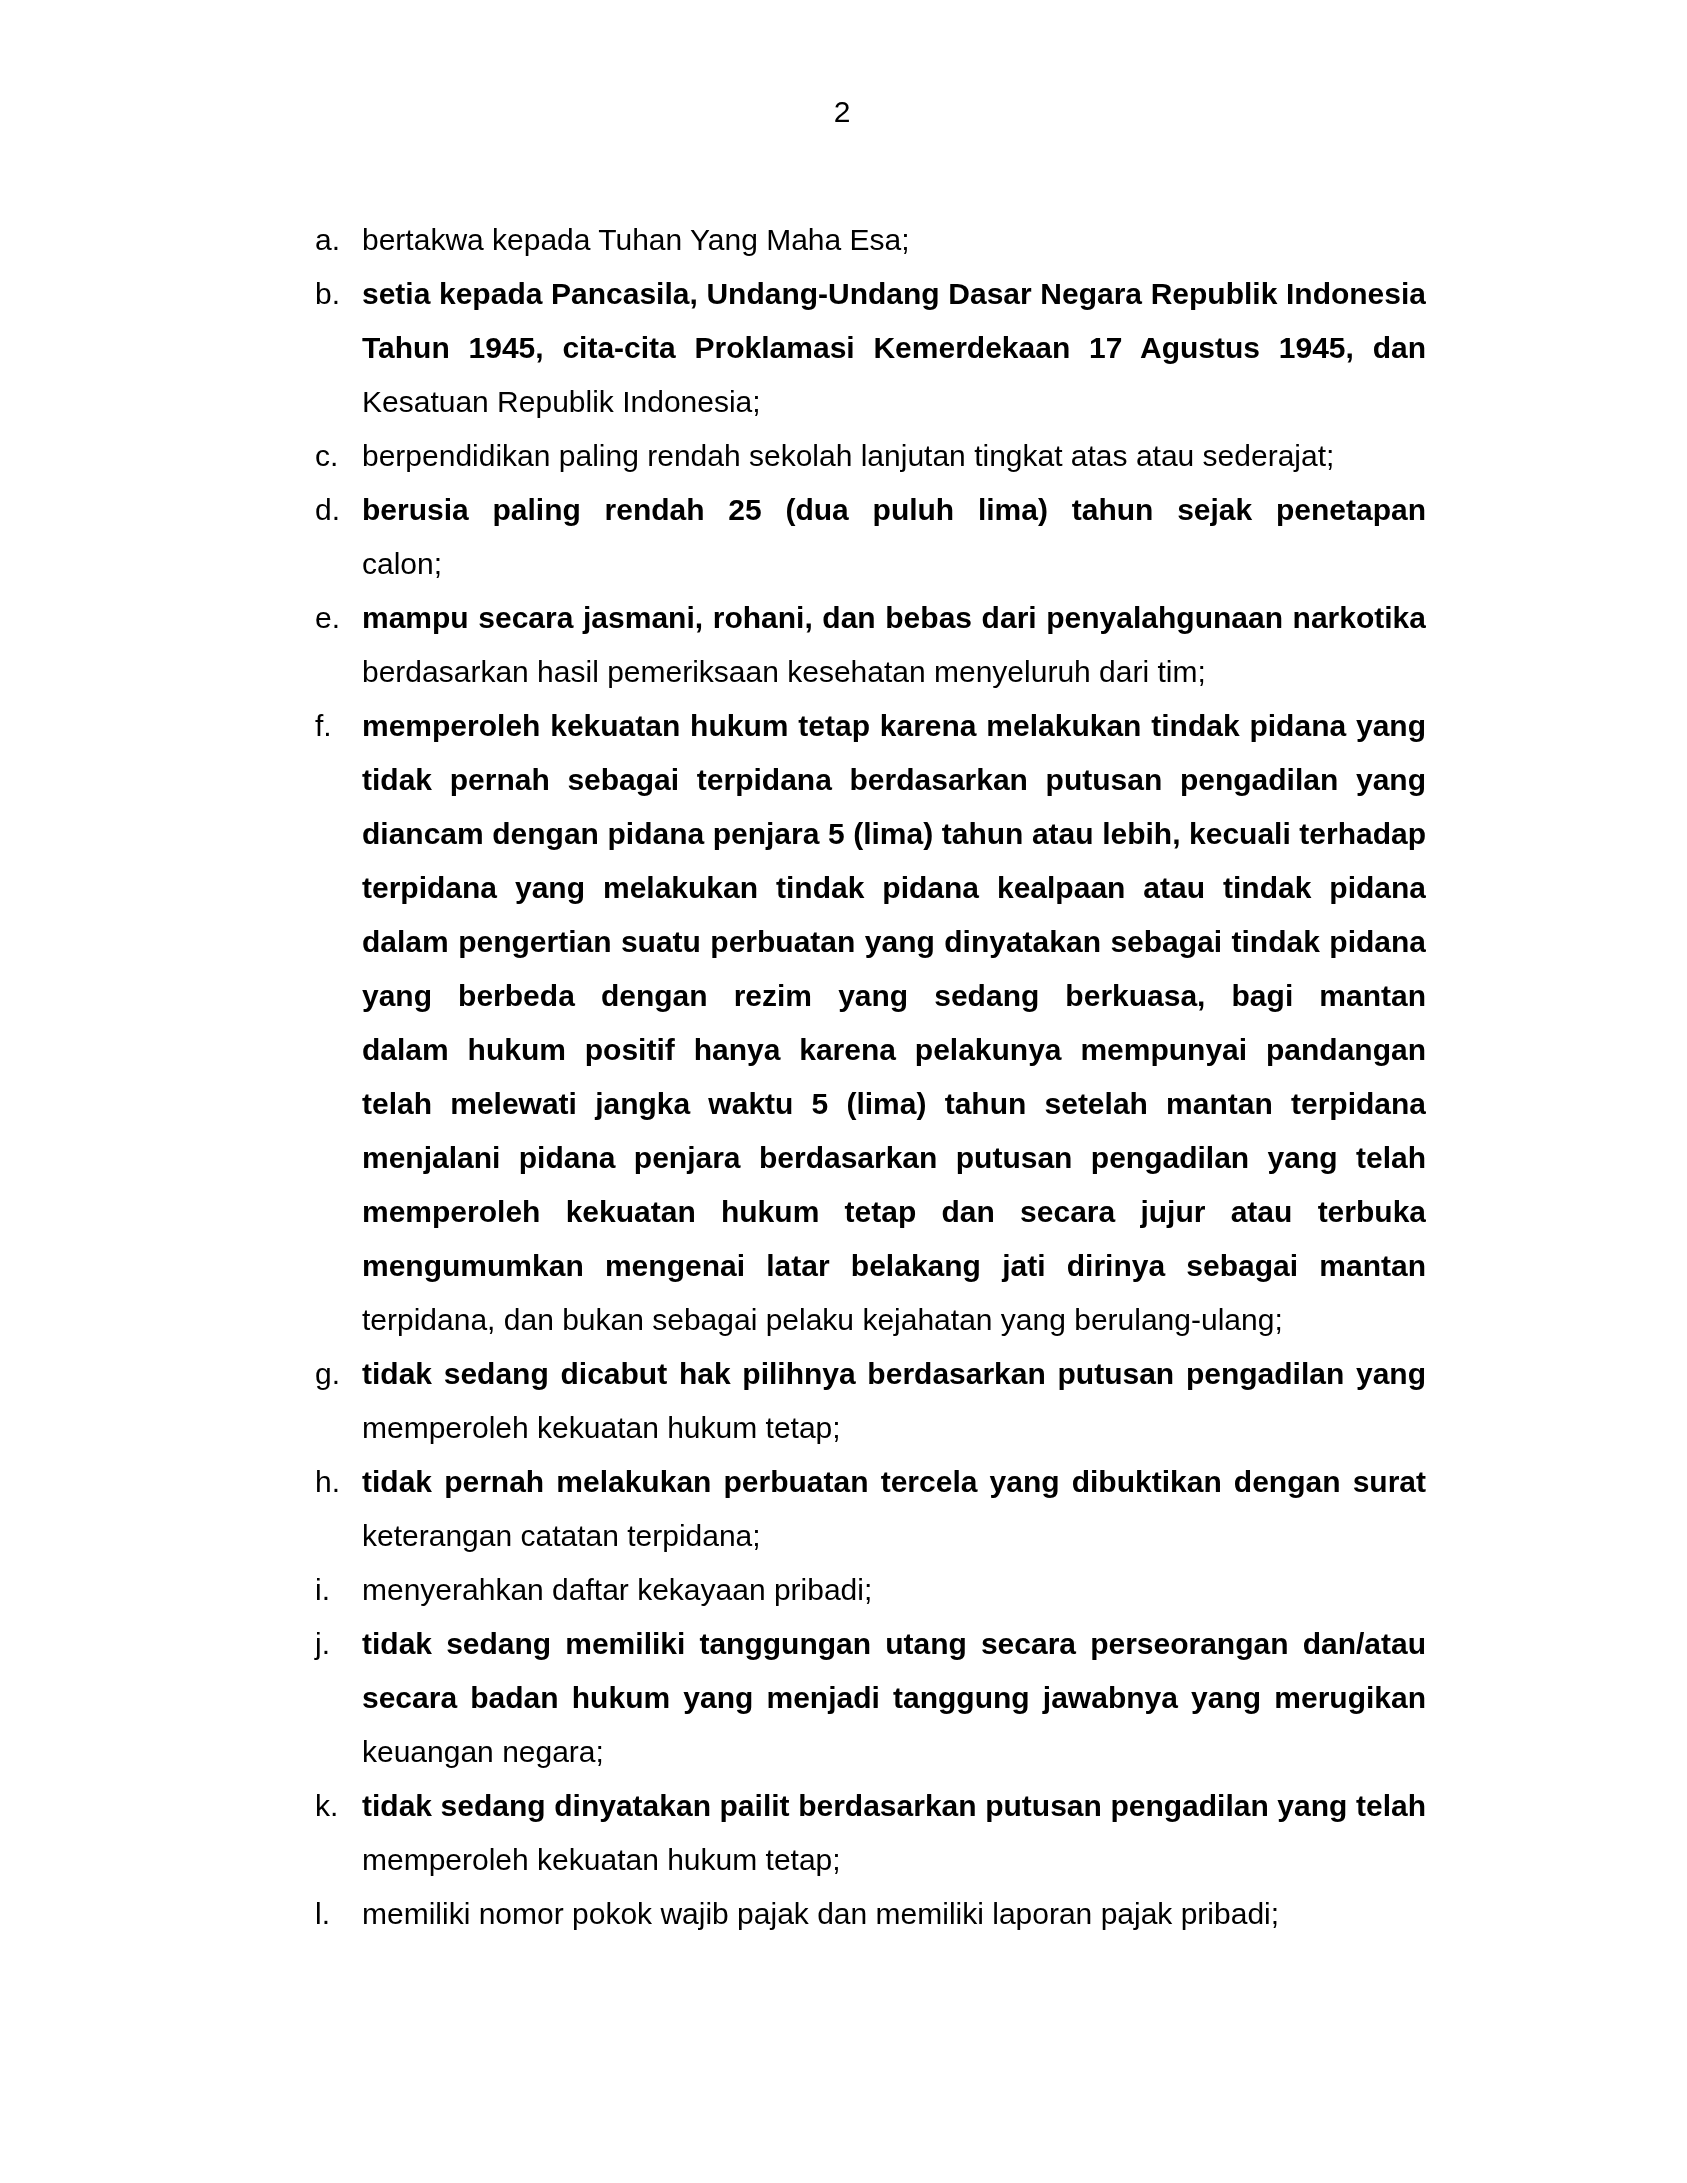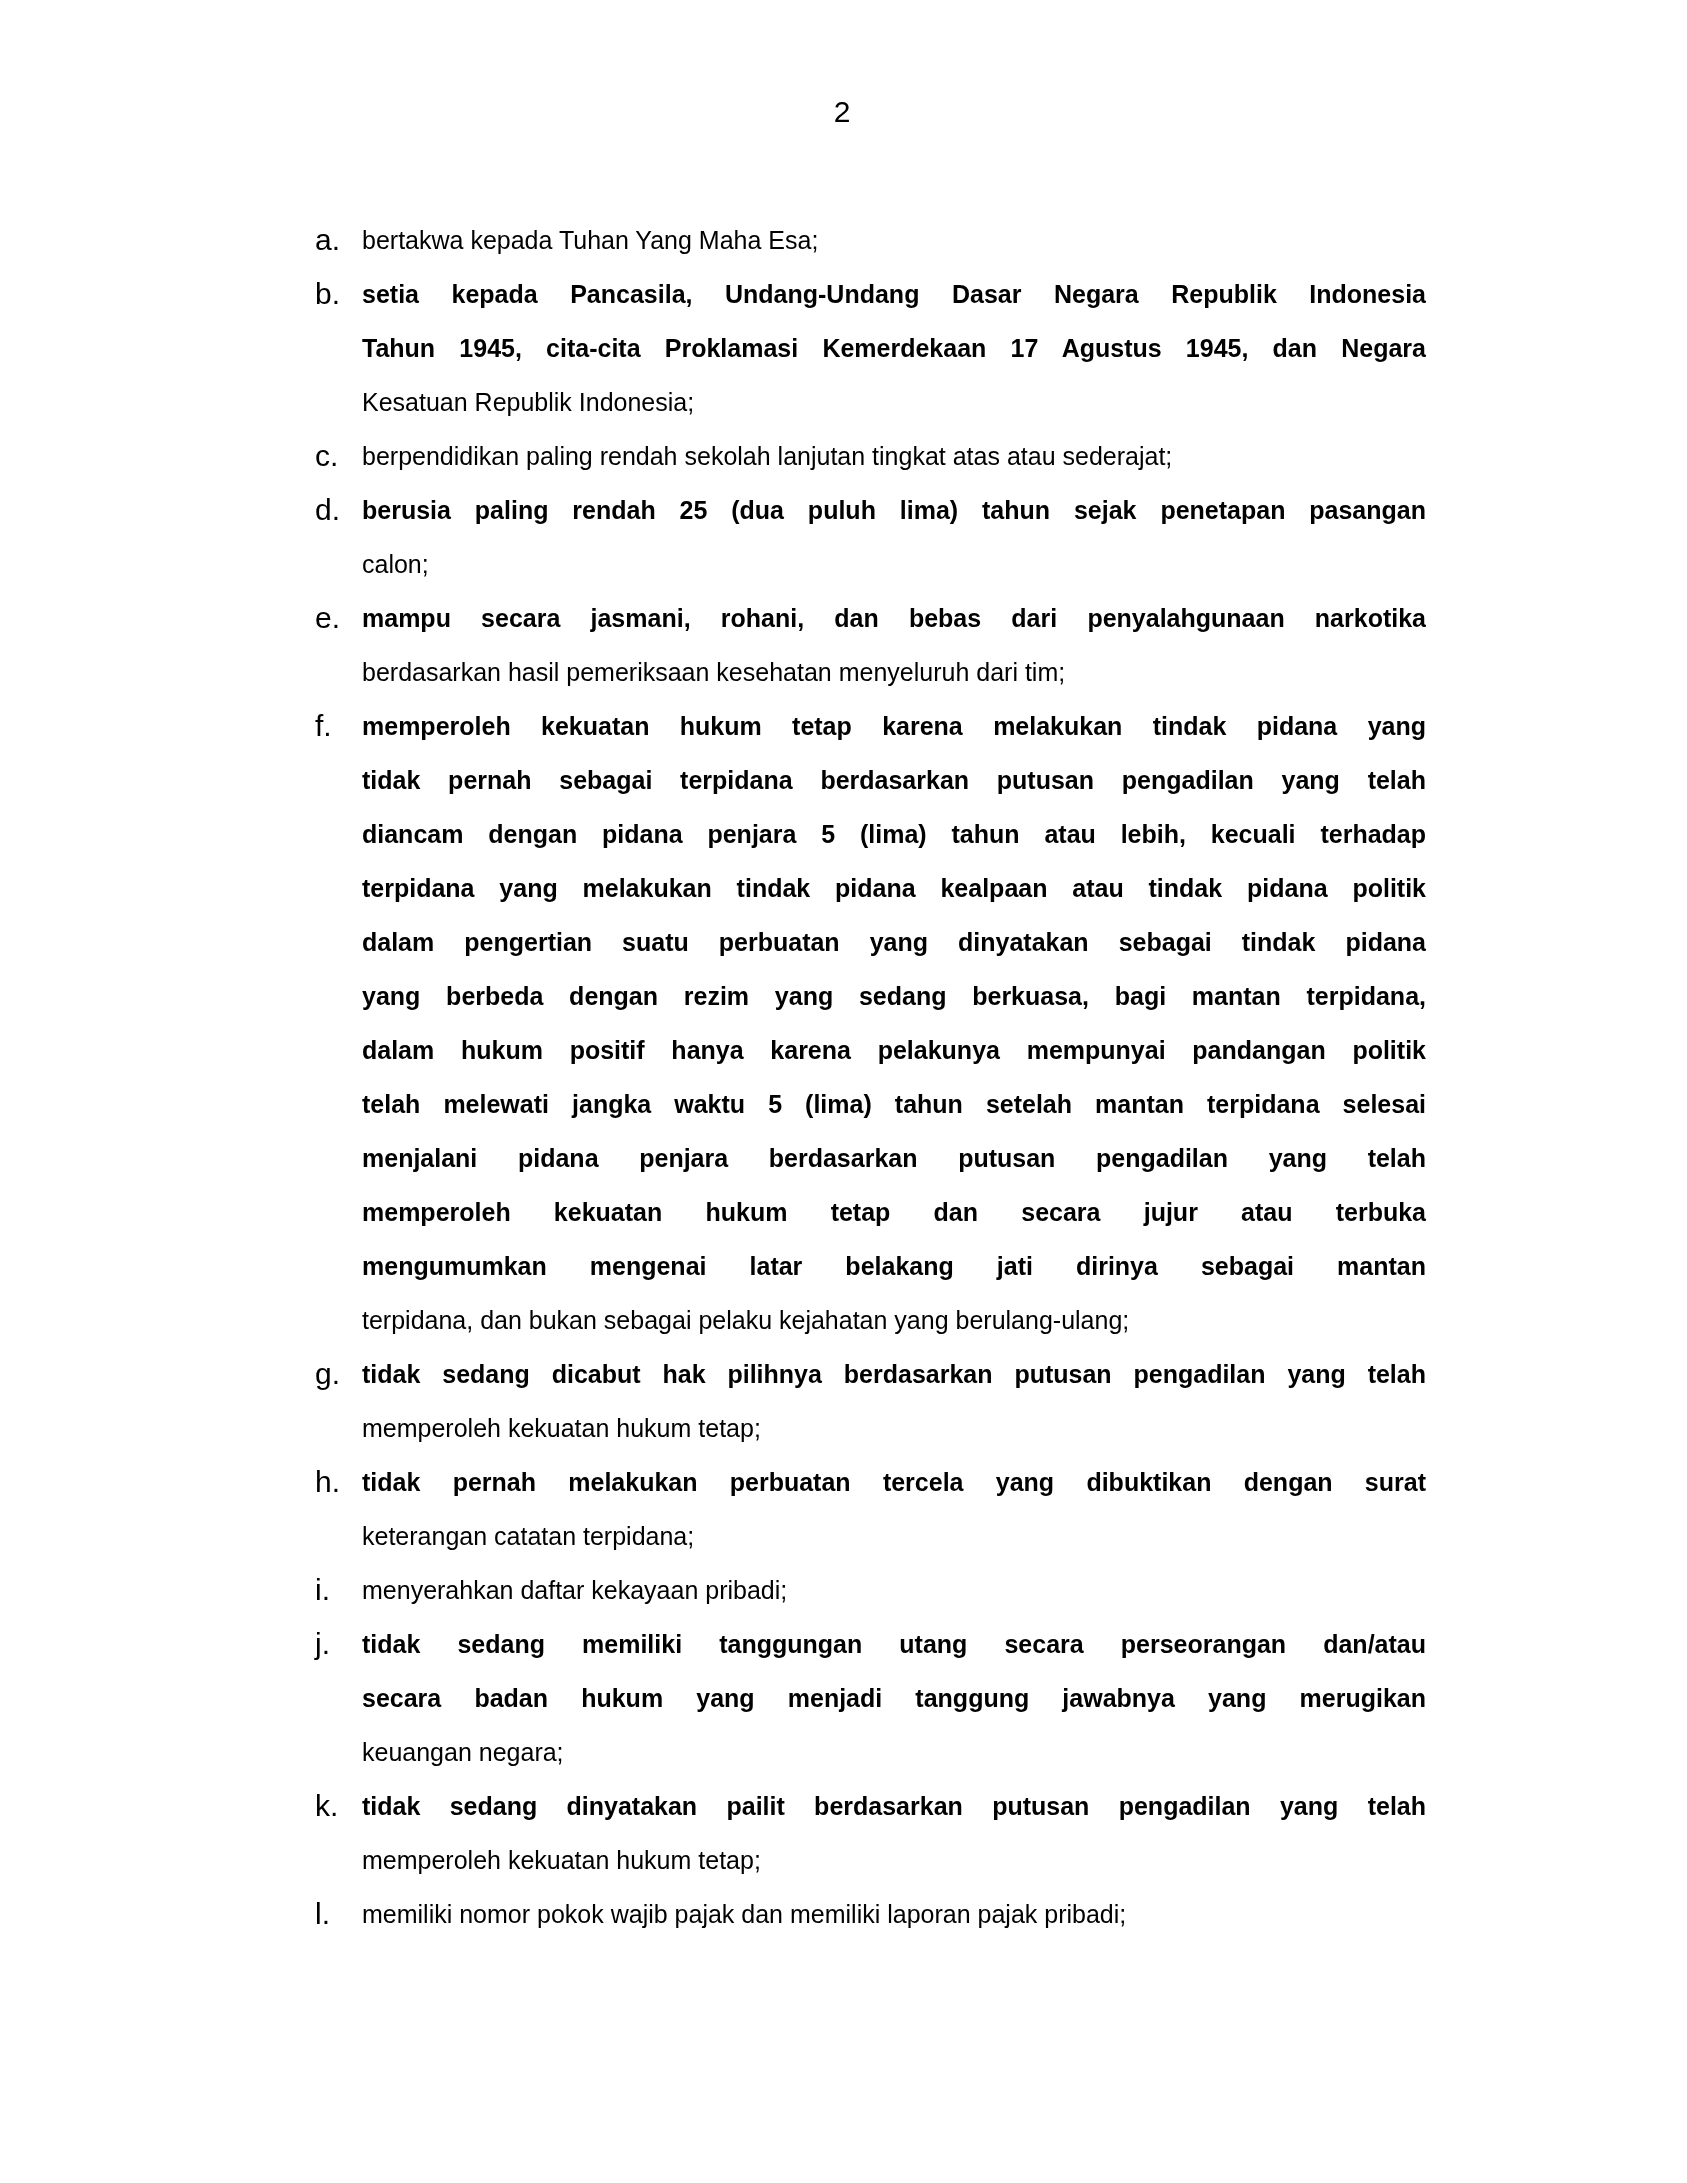--- a/index.html
+++ b/index.html
@@ -49,21 +49,21 @@
       line-height: 54px;
       height: 54px;
       white-space: nowrap;
     }
     .item-body {
       margin-left: 47px;
       width: 1064px;
     }
     .line {
       display: block;
-      font-size: 25px;
+      font-size: 30px;
       line-height: 54px;
       height: 54px;
       white-space: nowrap;
       overflow: visible;
     }
     .line.justify {
       text-align: justify;
       text-align-last: justify;
       white-space: normal;
       overflow: hidden;

